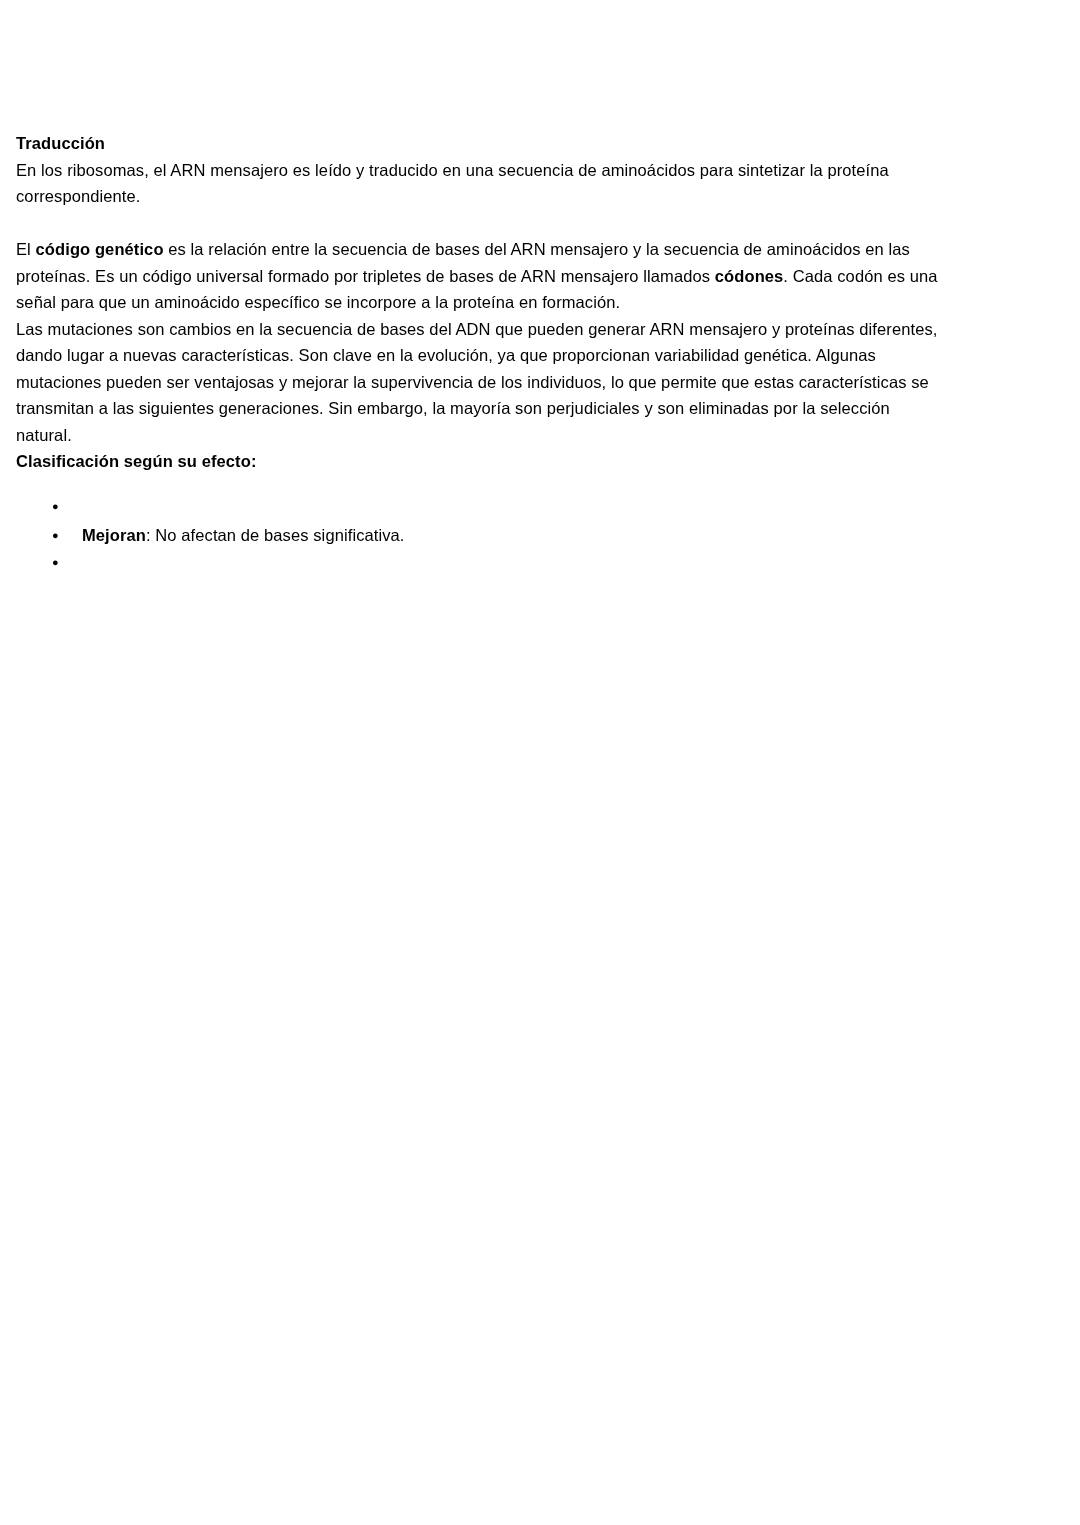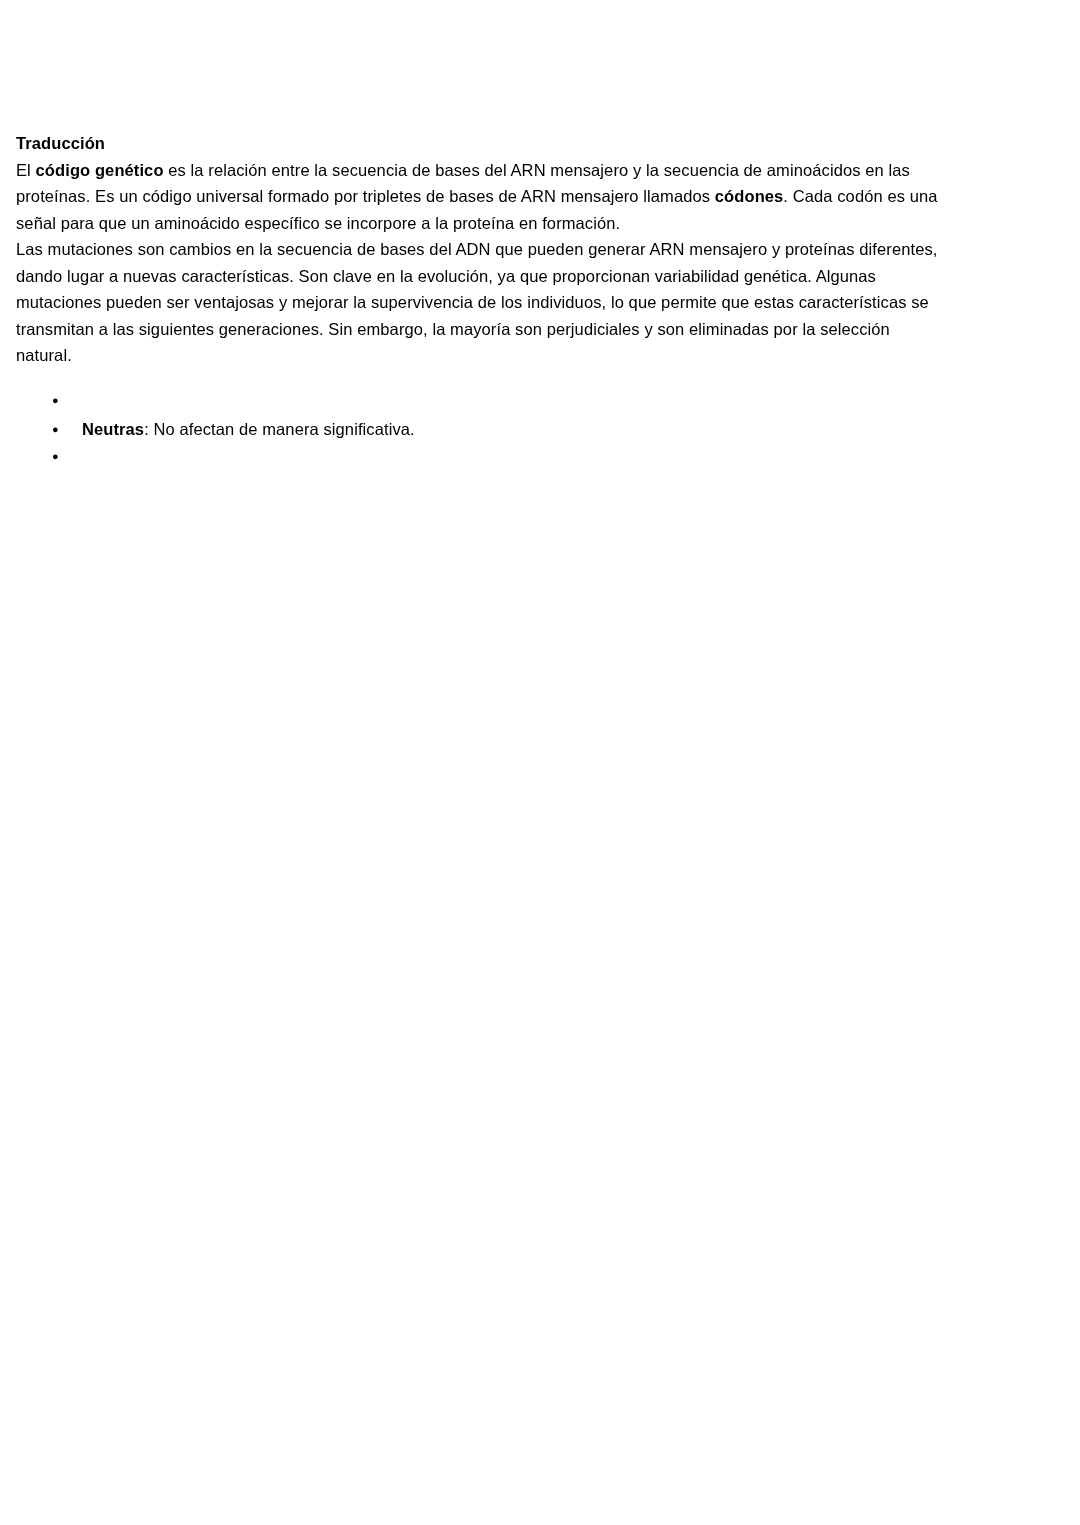--- a/index.html
+++ b/index.html
@@ -55,35 +55,37 @@
   }
   ul.bullet-list .li-text { flex: 1 1 auto; }
 </style>
 </head>
 <body>
 
 <div class="page doc-text">
 
   <div class="section">
     <div class="heading">Traducción</div>
+    <p class="para">En los ribosomas, el ARN mensajero es leído y traducido en una secuencia de aminoácidos para sintetizar la proteína correspondiente.</p>
     <p class="para"><span>El </span><span class="bold">código genético</span><span> es la relación entre la secuencia de bases del ARN mensajero y la secuencia de aminoácidos en las proteínas. Es un código universal formado por tripletes de bases de ARN mensajero llamados </span><span class="bold">códones</span><span>. Cada codón es una señal para que un aminoácido específico se incorpore a la proteína en formación.</span></p>
   </div>
 
   <div class="section">
     <p class="para">Las mutaciones son cambios en la secuencia de bases del ADN que pueden generar ARN mensajero y proteínas diferentes, dando lugar a nuevas características. Son clave en la evolución, ya que proporcionan variabilidad genética. Algunas mutaciones pueden ser ventajosas y mejorar la supervivencia de los individuos, lo que permite que estas características se transmitan a las siguientes generaciones. Sin embargo, la mayoría son perjudiciales y son eliminadas por la selección natural.</p>
   </div>
 
   <div class="section">
+    <div class="heading">Clasificación según su efecto:</div>
     <ul class="bullet-list">
       <li>
         <span class="marker">●</span>
       </li>
       <li>
         <span class="marker">●</span>
-        <span class="li-text"><span class="bold">Neutras</span><span>: No afectan de manera significativa.</span></span>
+        <span class="li-text"><span class="bold">Mejoran</span><span>: No afectan de bases significativa.</span></span>
       </li>
       <li>
         <span class="marker">●</span>
       </li>
     </ul>
   </div>
 
 </div>
 
 </body></html>

